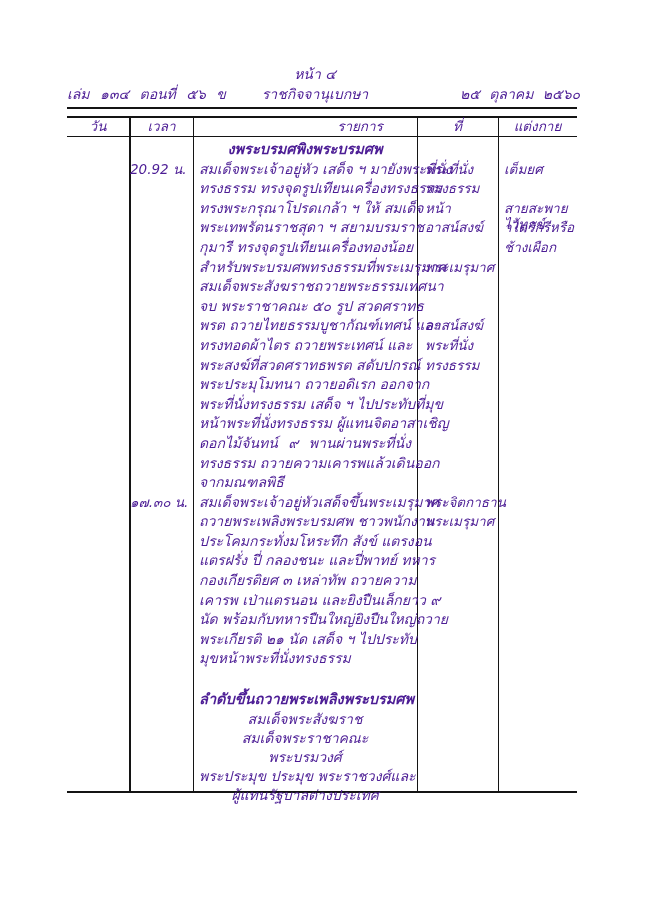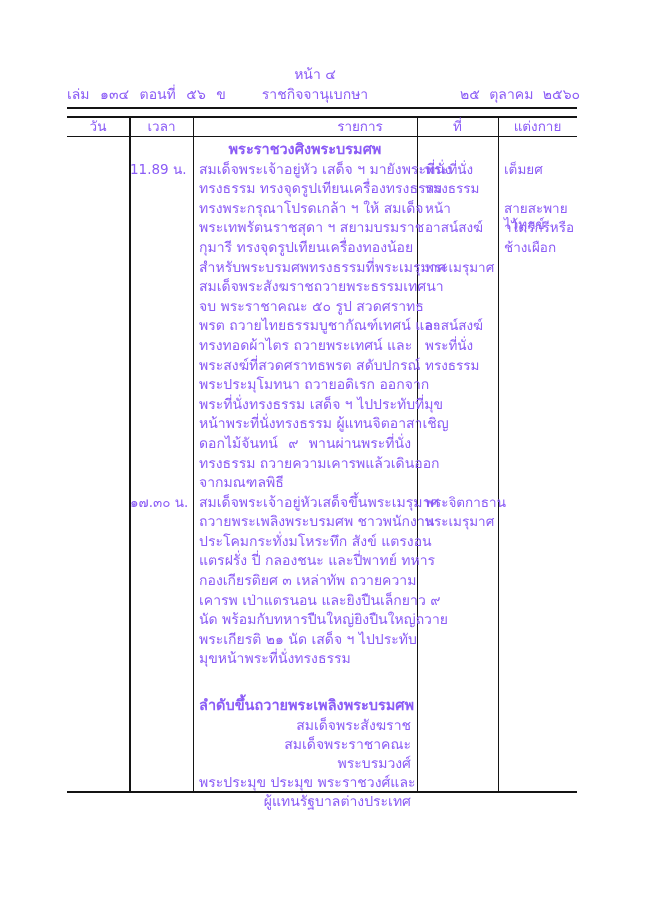--- a/index.html
+++ b/index.html
@@ -1,33 +1,33 @@
 <!DOCTYPE html>
 <html><head>
 <meta charset="utf-8">
 <style>
   html, body { margin: 0; padding: 0; background: #ffffff; }
   body { width: 650px; height: 919px; overflow: hidden; }
   #page {
     position: relative; width: 650px; height: 807px; background: #ffffff;
     font-family: "DejaVu Sans", "Liberation Sans", sans-serif;
-    color: #8b5cf6; font-size: 14px;
+    color: #4c1d95; font-size: 14px; font-style: italic;
   }
   .abs { position: absolute; white-space: nowrap; }
   .hline { position: absolute; background: #141414; left: 67px; width: 510px; }
   .vline { position: absolute; background: #141414; width: 1.5px; top: 116px; height: 676px; }
   .hdr-line { line-height: 20px; height: 20px; }
   .colhead { position: absolute; top: 117px; height: 19px; line-height: 19px; text-align: center; font-size: 13.5px; }
   .block { position: absolute; left: 199px; top: 140px; width: 212px; }
   .ln { height: 19.6px; line-height: 19.6px; white-space: nowrap; font-size: 14px; }
   .j { text-align: justify; text-align-last: justify; }
   .l { text-align: left; }
   .title { font-weight: bold; text-align: center; font-size: 14.5px; }
-  .order-title { margin-top: 27px; }
-  .ol { height: 19.2px; line-height: 19.2px; white-space: nowrap; text-align: right; }
+  .order-title { margin-top: 21px; }
+  .ol { height: 19.2px; line-height: 19.2px; white-space: nowrap; text-align: center; }
   .cell { position: absolute; height: 19.6px; line-height: 19.6px; white-space: nowrap; font-size: 13.5px; }
   .time { left: 130px; width: 55px; text-align: right; }
   .place { left: 425px; }
   .dress { left: 504px; }
 </style>
 </head>
 <body>
 
 <div id="page">
 
@@ -46,21 +46,21 @@
   <div class="vline" style="left:416.5px;"></div>
   <div class="vline" style="left:497.5px;"></div>
 
   <div class="colhead" style="left:67px; width:62px;">วัน</div>
   <div class="colhead" style="left:130px; width:63px;">เวลา</div>
   <div class="colhead" style="left:204px; width:224px;padding-left:44px;">รายการ</div>
   <div class="colhead" style="left:417px; width:81px;">ที่</div>
   <div class="colhead" style="left:498px; width:79px;">แต่งกาย</div>
 
   <div class="block">
-    <div class="ln title">พระราชวงศิงพระบรมศพ</div>
+    <div class="ln title">งพระบรมศพิงพระบรมศพ</div>
 
     <div class="ln j">สมเด็จพระเจ้าอยู่หัว เสด็จ ฯ มายังพระที่นั่ง</div>
     <div class="ln j">ทรงธรรม ทรงจุดรูปเทียนเครื่องทรงธรรม</div>
     <div class="ln j">ทรงพระกรุณาโปรดเกล้า ฯ ให้ สมเด็จ</div>
     <div class="ln j">พระเทพรัตนราชสุดา ฯ สยามบรมราช</div>
     <div class="ln j">กุมารี ทรงจุดรูปเทียนเครื่องทองน้อย</div>
     <div class="ln j">สำหรับพระบรมศพทรงธรรมที่พระเมรุมาศ</div>
     <div class="ln j">สมเด็จพระสังฆราชถวายพระธรรมเทศนา</div>
     <div class="ln j">จบ พระราชาคณะ ๕๐ รูป สวดศราทธ</div>
     <div class="ln j">พรต ถวายไทยธรรมบูชากัณฑ์เทศน์ และ</div>
@@ -84,21 +84,21 @@
     <div class="ln l">มุขหน้าพระที่นั่งทรงธรรม</div>
 
     <div class="ln title order-title">ลำดับขึ้นถวายพระเพลิงพระบรมศพ</div>
     <div class="ol">สมเด็จพระสังฆราช</div>
     <div class="ol">สมเด็จพระราชาคณะ</div>
     <div class="ol">พระบรมวงศ์</div>
     <div class="ol">พระประมุข ประมุข พระราชวงศ์และ</div>
     <div class="ol">ผู้แทนรัฐบาลต่างประเทศ</div>
   </div>
 
-  <div class="cell time" style="top:159.6px;">11.89 น.</div>
+  <div class="cell time" style="top:159.6px;">20.92 น.</div>
   <div class="cell time" style="top:492.8px;">๑๗.๓๐ น.</div>
 
   <div class="cell place" style="top:159.6px;">พระที่นั่ง</div>
   <div class="cell place" style="top:179.2px;">ทรงธรรม</div>
   <div class="cell place" style="top:198.8px;">หน้า</div>
   <div class="cell place" style="top:218.4px;">อาสน์สงฆ์</div>
   <div class="cell place" style="top:257.6px;">พระเมรุมาศ</div>
   <div class="cell place" style="top:316.4px;">อาสน์สงฆ์</div>
   <div class="cell place" style="top:336px;">พระที่นั่ง</div>
   <div class="cell place" style="top:355.6px;">ทรงธรรม</div>

